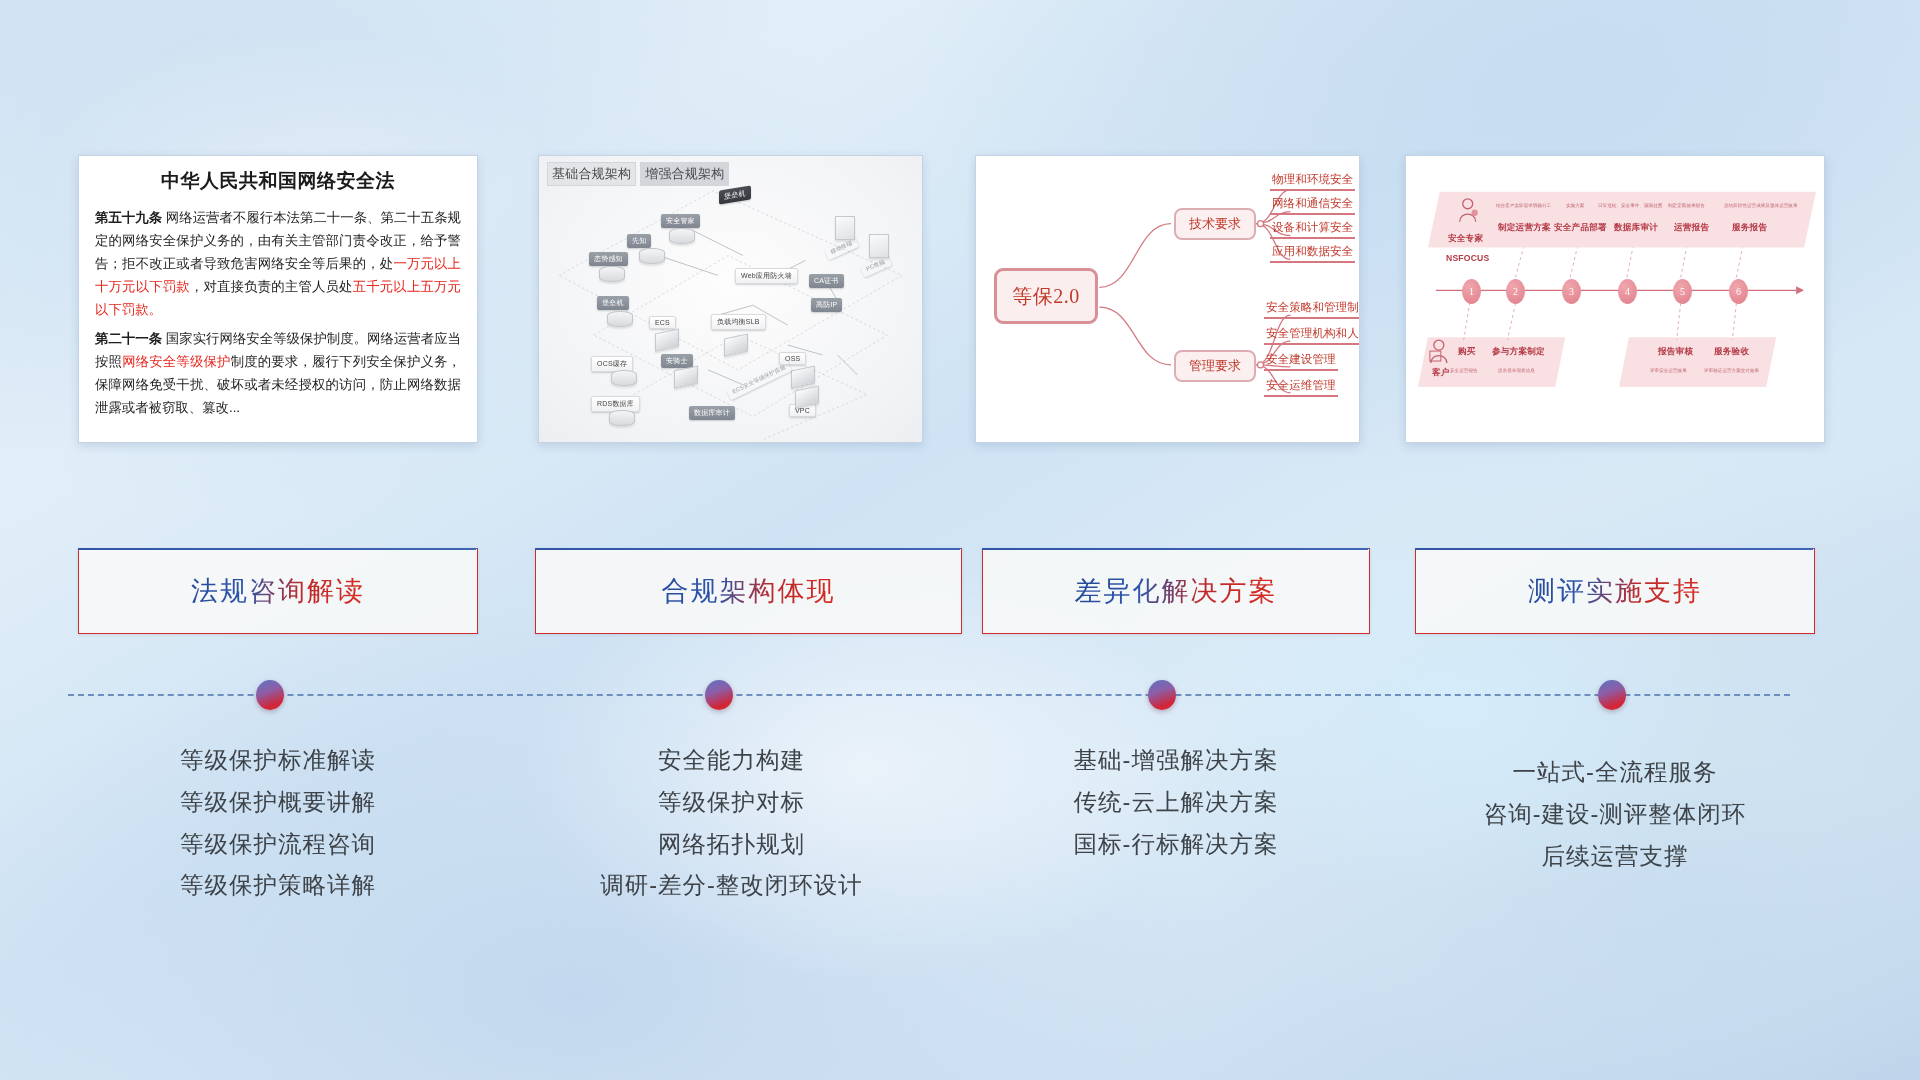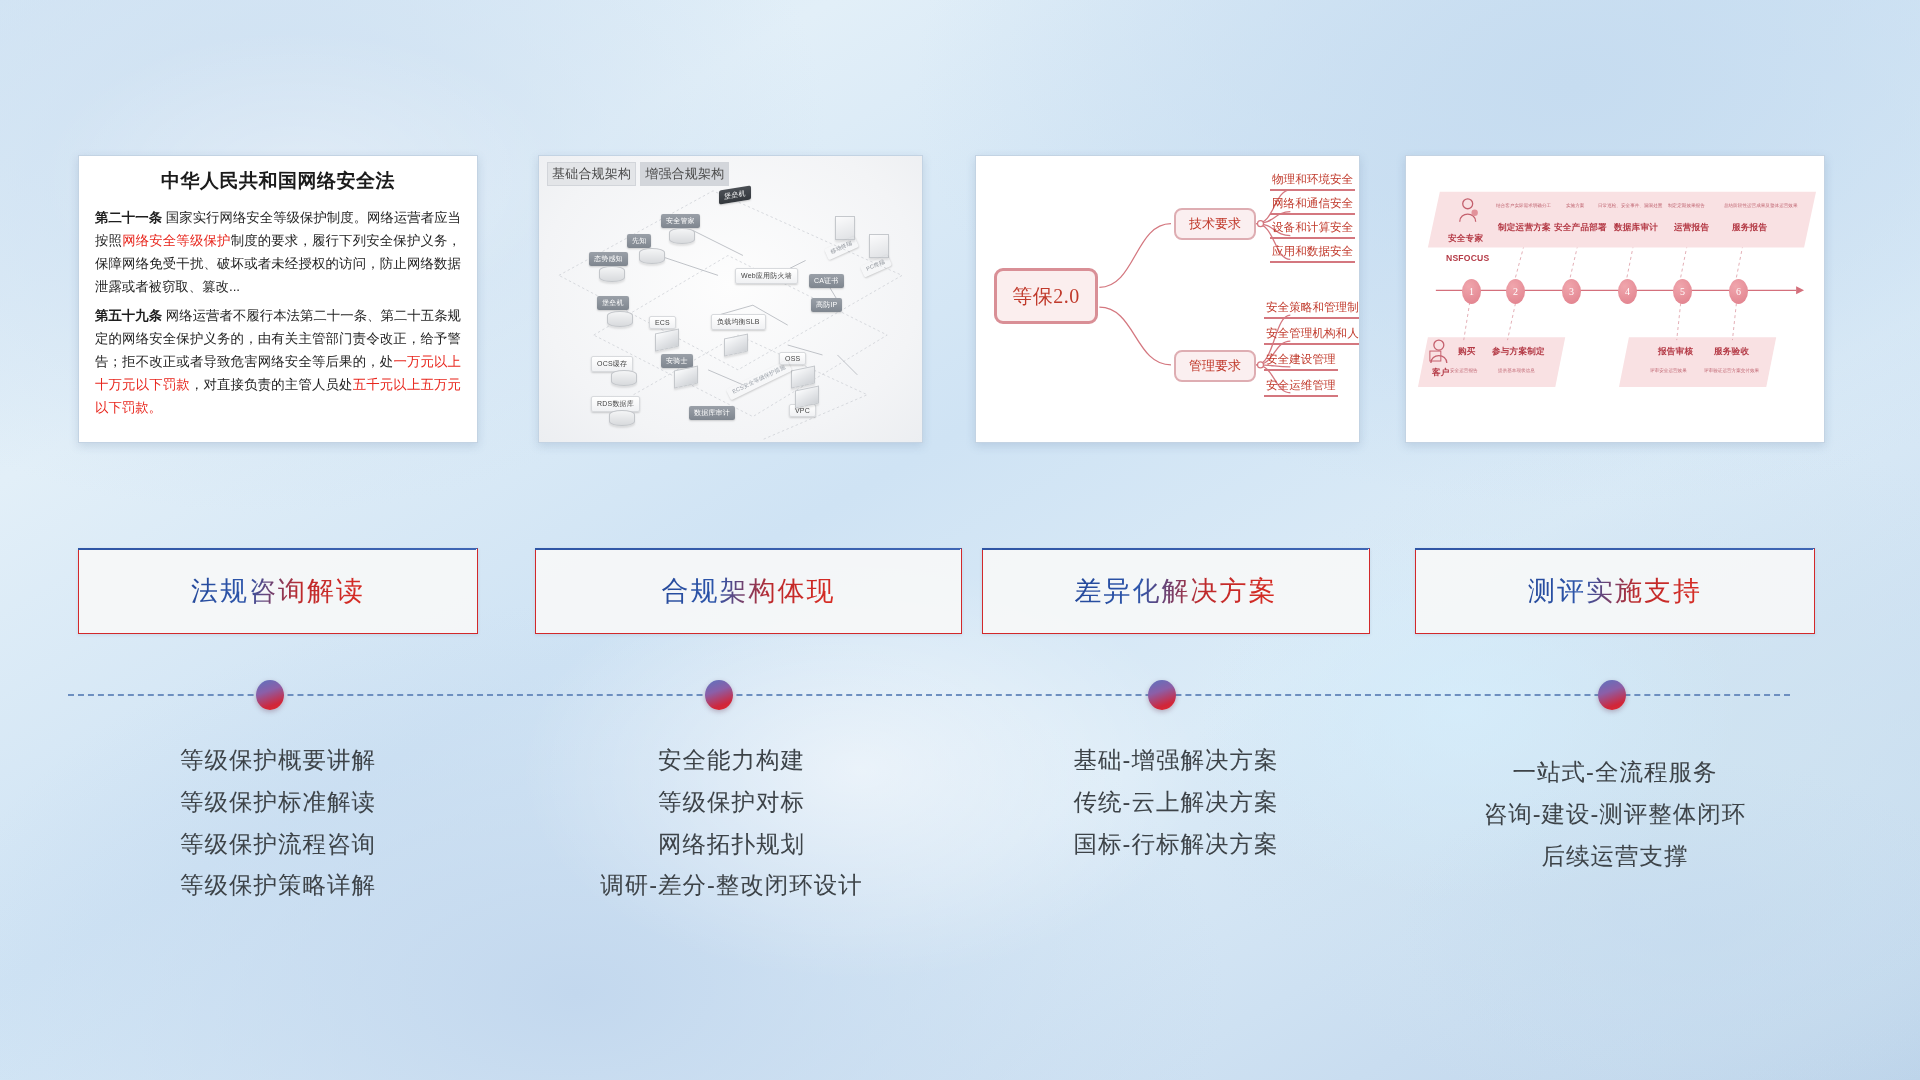--- a/index.html
+++ b/index.html
@@ -273,26 +273,26 @@
   <div class="bloom bloom-b"></div>
   <div class="bloom bloom-c"></div>
   <div class="bloom bloom-d"></div>
 
   <div class="cards-row">
 
     <div class="card card-1">
       <div class="law">
         <div class="law-title">中华人民共和国网络安全法</div>
         <div class="law-p">
+          <b>第五十九条</b>
+          <span>网络运营者不履行本法第二十一条、第二十五条规定的网络安全保护义务的，由有关主管部门责令改正，给予警告；拒不改正或者导致危害网络安全等后果的，处</span><span class="hl">一万元以上十万元以下罚款</span><span>，对直接负责的主管人员处</span><span class="hl">五千元以上五万元以下罚款。</span>
+        </div>
+        <div class="law-p">
           <b>第二十一条</b>
           <span>国家实行网络安全等级保护制度。网络运营者应当按照</span><span class="hl">网络安全等级保护</span><span>制度的要求，履行下列安全保护义务，保障网络免受干扰、破坏或者未经授权的访问，防止网络数据泄露或者被窃取、篡改...</span>
-        </div>
-        <div class="law-p">
-          <b>第五十九条</b>
-          <span>网络运营者不履行本法第二十一条、第二十五条规定的网络安全保护义务的，由有关主管部门责令改正，给予警告；拒不改正或者导致危害网络安全等后果的，处</span><span class="hl">一万元以上十万元以下罚款</span><span>，对直接负责的主管人员处</span><span class="hl">五千元以上五万元以下罚款。</span>
         </div>
       </div>
     </div>
 
     <div class="card card-2">
       <div class="arch">
         <div class="arch-tabs">
           <span class="arch-tab">基础合规架构</span>
           <span class="arch-tab sel">增强合规架构</span>
         </div>
@@ -485,22 +485,22 @@
     <span class="head-text">测评实施支持</span>
   </div>
 
   <div class="axis"></div>
   <div class="axis-dot ad-1"></div>
   <div class="axis-dot ad-2"></div>
   <div class="axis-dot ad-3"></div>
   <div class="axis-dot ad-4"></div>
 
   <div class="list-col lc-1">
+    <div class="list-item">等级保护标准解读</div>
     <div class="list-item">等级保护概要讲解</div>
-    <div class="list-item">等级保护标准解读</div>
     <div class="list-item">等级保护流程咨询</div>
     <div class="list-item">等级保护策略详解</div>
   </div>
   <div class="list-col lc-2">
     <div class="list-item">安全能力构建</div>
     <div class="list-item">等级保护对标</div>
     <div class="list-item">网络拓扑规划</div>
     <div class="list-item">调研-差分-整改闭环设计</div>
   </div>
   <div class="list-col lc-3">

